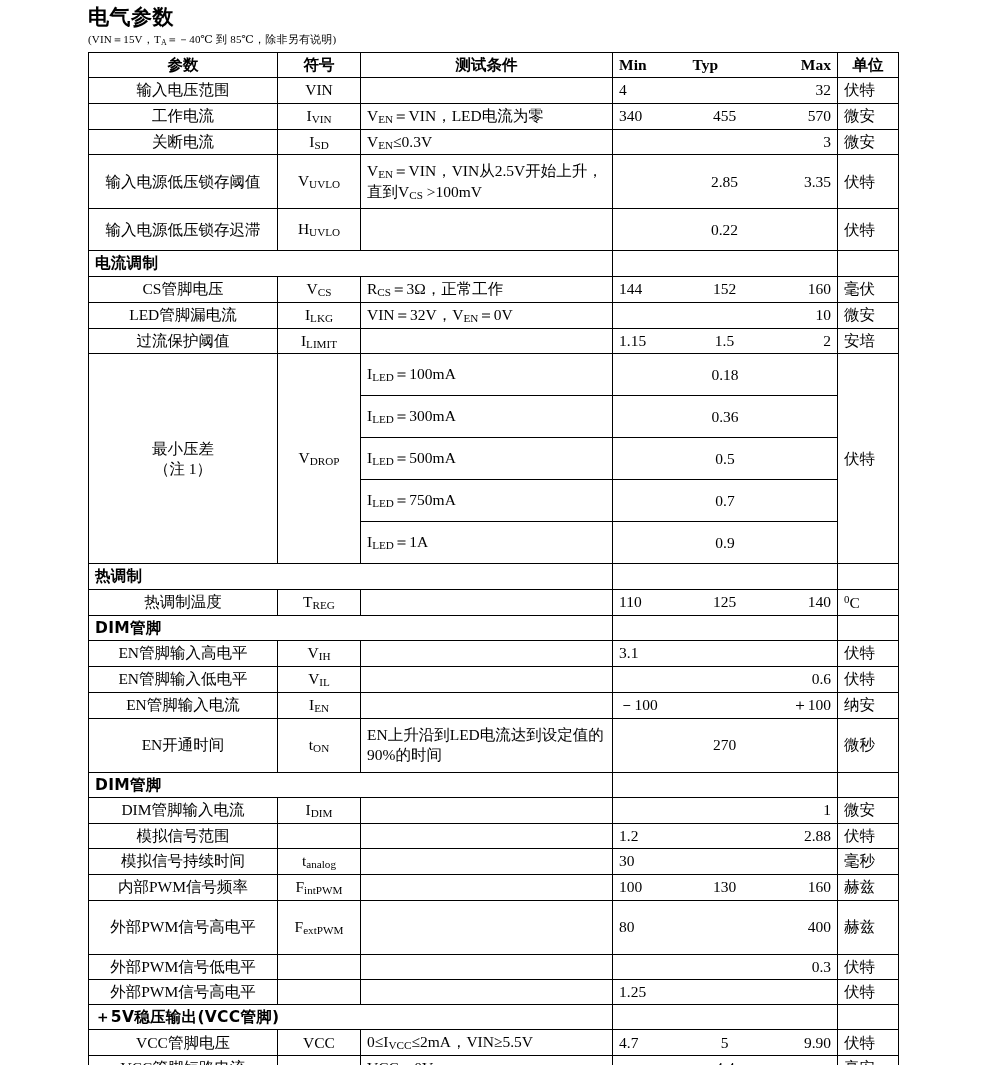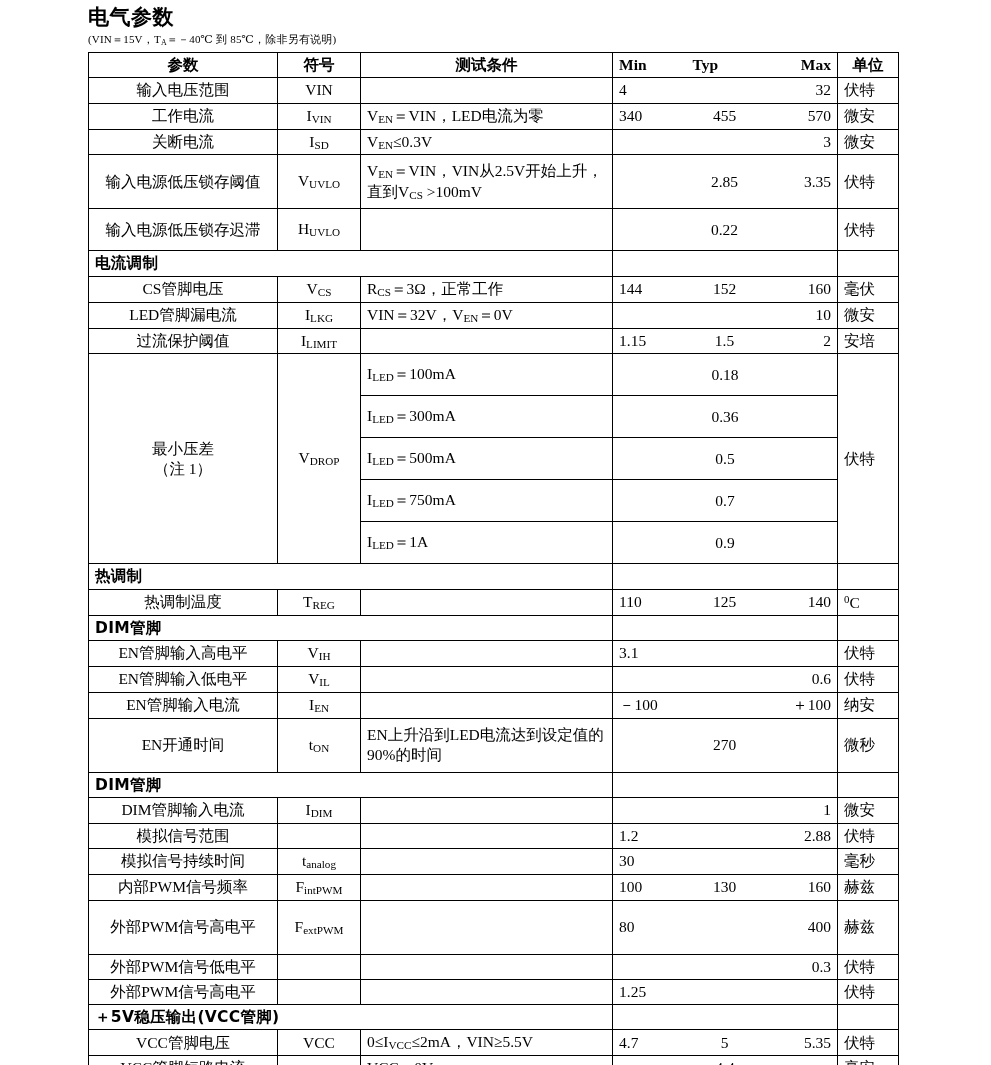--- a/index.html
+++ b/index.html
@@ -393,21 +393,21 @@
         <td class="nb-l"></td>
         <td></td>
       </tr>
 
       <tr>
         <td class="param">VCC管脚电压</td>
         <td class="sym">VCC</td>
         <td class="cond">0≤I<sub>VCC</sub>≤2mA，VIN≥5.5V</td>
         <td class="minv nb-r">4.7</td>
         <td class="typv nb-l nb-r">5</td>
-        <td class="maxv nb-l">5.35</td>
+        <td class="maxv nb-l">9.90</td>
         <td class="unit">伏特</td>
       </tr>
 
       <tr>
         <td class="param">VCC管脚短路电流</td>
         <td class="sym"></td>
         <td class="cond">VCC＝0V</td>
         <td class="spanval" colspan="3">4.4</td>
         <td class="unit">毫安</td>
       </tr>

